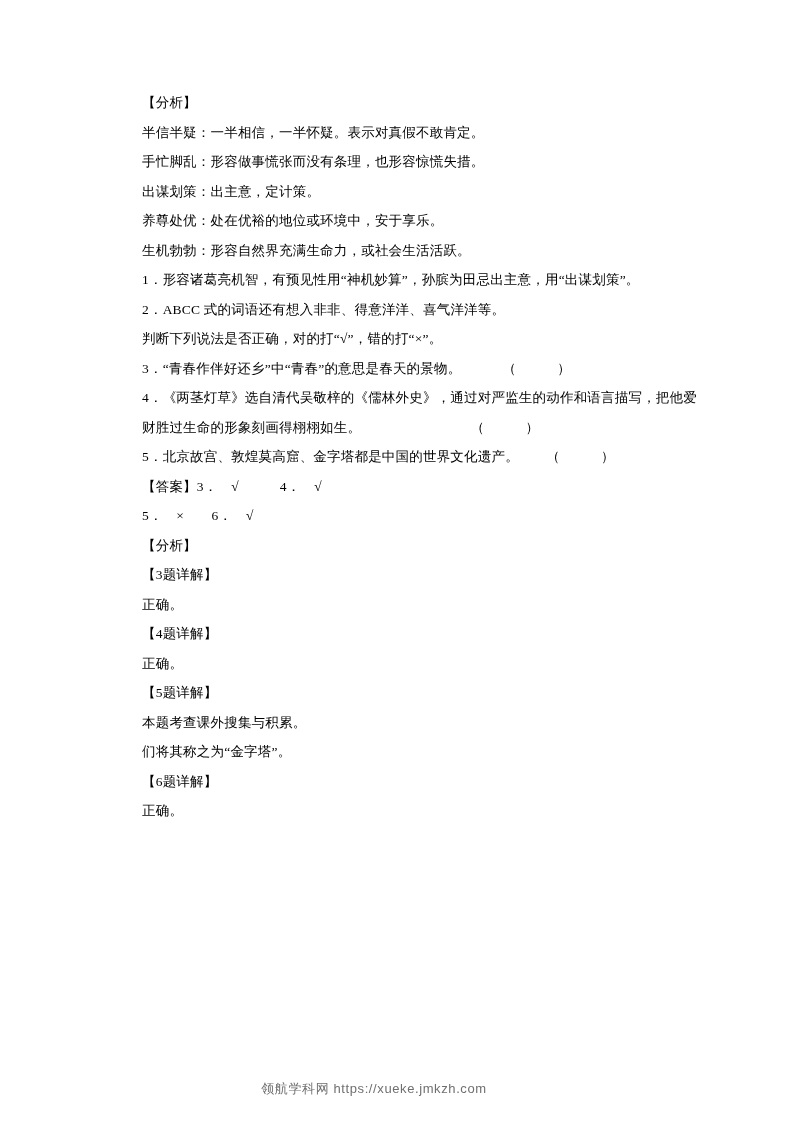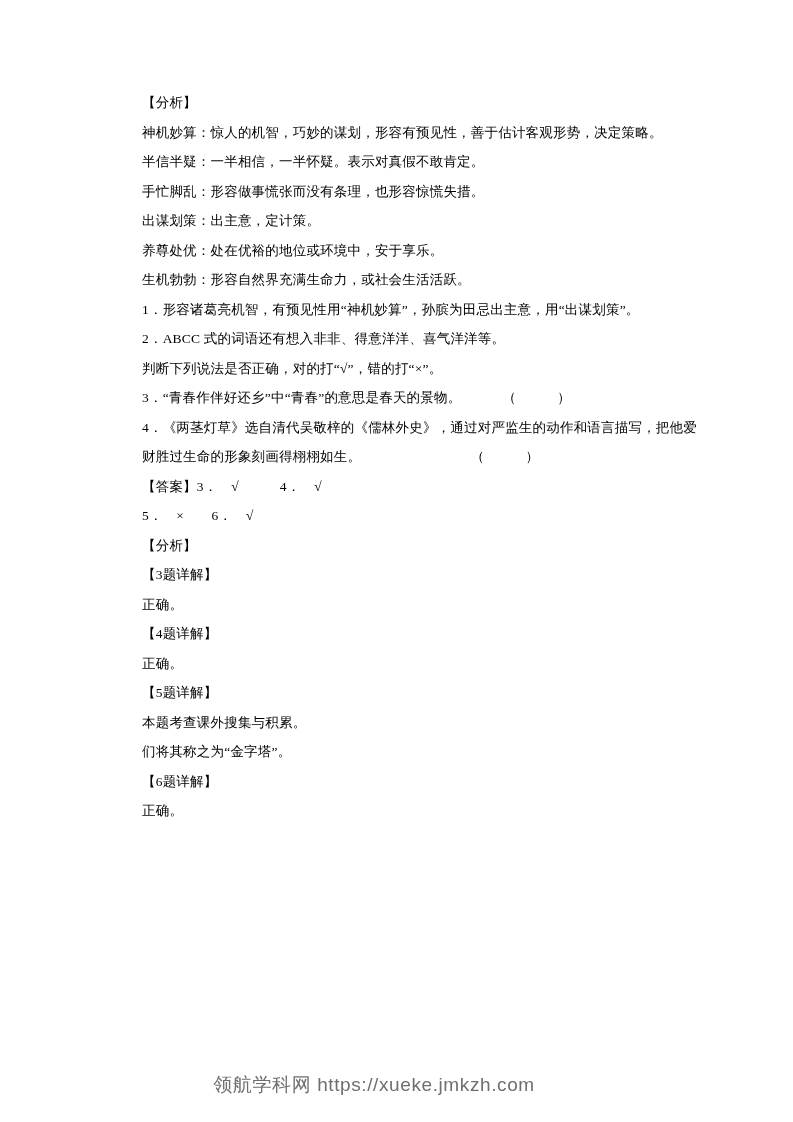--- a/index.html
+++ b/index.html
@@ -34,47 +34,47 @@
     white-space: pre-wrap;
     letter-spacing: 0.2px;
     text-align: justify;
   }
   .footer {
     position: absolute;
     left: 0;
     bottom: 24px;
     width: 748px;
     text-align: center;
-    font-size: 19px;
+    font-size: 13px;
     color: #6f6f6f;
     font-family: "Liberation Sans", sans-serif;
     letter-spacing: 0.6px;
   }
   .footer .brand {
     color: #6f6f6f;
   }
 </style>
 </head>
 <body>
 
 <div class="page">
   <div class="doc-body">
     <div class="line">【分析】</div>
-    <div class="line">神机妙算：惊人的机智，巧妙的谋划，形容有预见性，善于估计客观形势，决定策略。</div>
     <div class="line">半信半疑：一半相信，一半怀疑。表示对真假不敢肯定。</div>
     <div class="line">手忙脚乱：形容做事慌张而没有条理，也形容惊慌失措。</div>
     <div class="line">出谋划策：出主意，定计策。</div>
     <div class="line">养尊处优：处在优裕的地位或环境中，安于享乐。</div>
     <div class="line">生机勃勃：形容自然界充满生命力，或社会生活活跃。</div>
     <div class="line">1．形容诸葛亮机智，有预见性用“神机妙算”，孙膑为田忌出主意，用“出谋划策”。</div>
     <div class="line">2．ABCC 式的词语还有想入非非、得意洋洋、喜气洋洋等。</div>
     <div class="line">判断下列说法是否正确，对的打“√”，错的打“×”。</div>
     <div class="line">3．“青春作伴好还乡”中“青春”的意思是春天的景物。　　　（　　　）</div>
     <div class="line">4．《两茎灯草》选自清代吴敬梓的《儒林外史》，通过对严监生的动作和语言描写，把他爱</div>
     <div class="line">财胜过生命的形象刻画得栩栩如生。　　　　　　　　（　　　）</div>
+    <div class="line">5．北京故宫、敦煌莫高窟、金字塔都是中国的世界文化遗产。　　（　　　）</div>
     <div class="line">【答案】3．　√　　　4．　√</div>
     <div class="line">5．　×　　6．　√</div>
     <div class="line">【分析】</div>
     <div class="line">【3题详解】</div>
     <div class="line">正确。</div>
     <div class="line">【4题详解】</div>
     <div class="line">正确。</div>
     <div class="line">【5题详解】</div>
     <div class="line">本题考查课外搜集与积累。</div>
     <div class="line">们将其称之为“金字塔”。</div>

